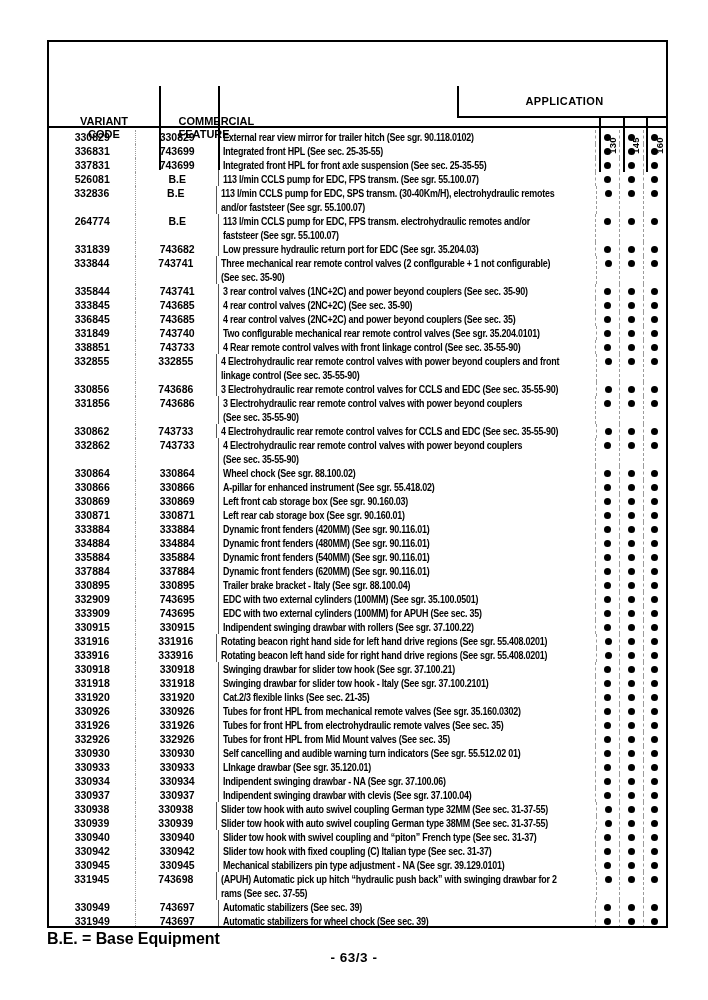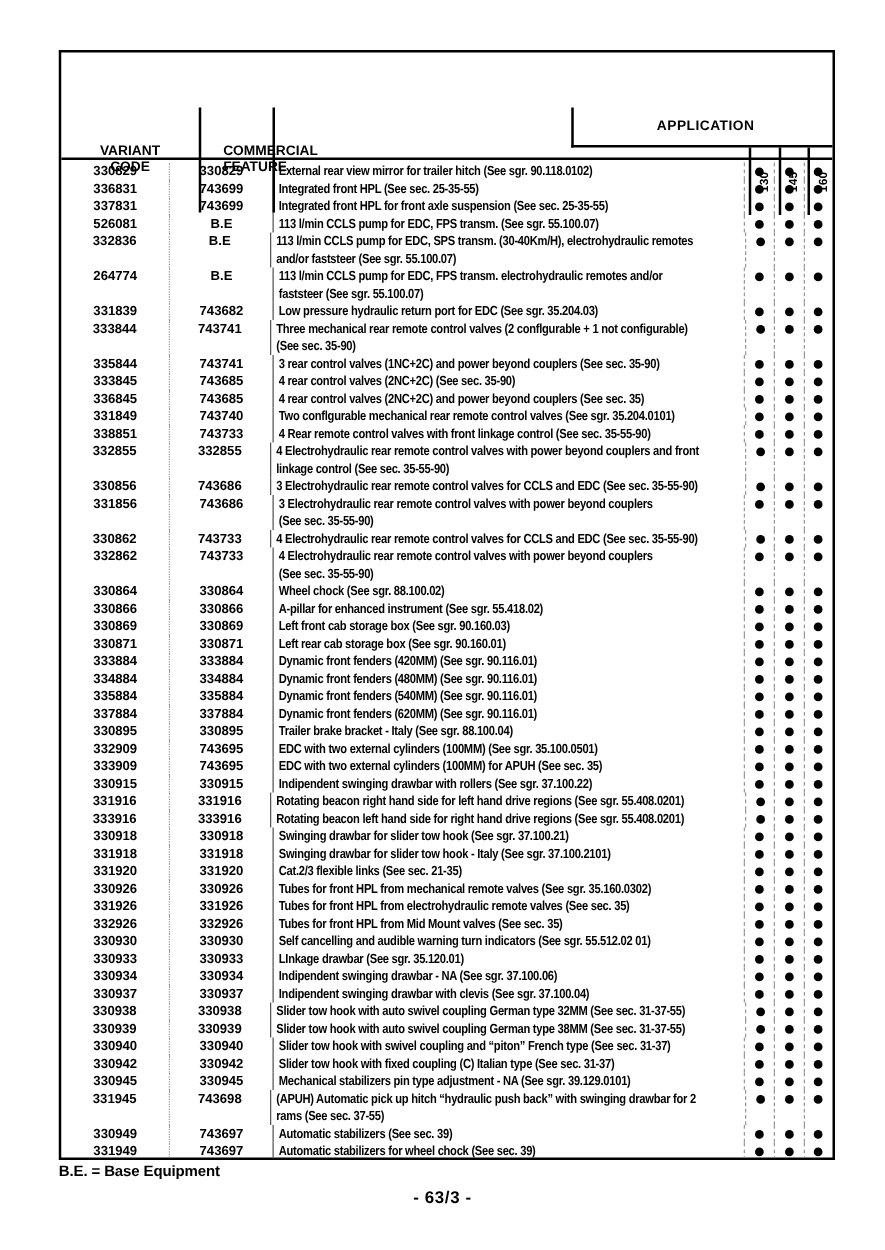--- a/index.html
+++ b/index.html
@@ -26,21 +26,21 @@
   .row  { display:flex; align-items:stretch; }
   .cell { line-height:14px; font-size:10.5px; }
   .cv { width:88px;  text-align:center; border-right:1px dotted #9a9a9a; }
   .cc { width:83px;  text-align:center; border-right:1px solid #555; }
   .cd { width:379px; padding-left:4px; overflow:visible; }
   .ca { width:23.67px; border-left:1px dashed #9a9a9a; display:flex; justify-content:center; align-items:flex-start; }
   .dline { white-space:nowrap; transform:scaleX(0.85); transform-origin:0 50%; letter-spacing:-0.25px; }
   .dot { width:7px; height:7px; border-radius:50%; background:#000; margin-top:3.5px; }
 
   
-  .footnote { position:absolute; left:47px; top:930px; font-size:12px; letter-spacing:-0.1px;text-align:right; }
+  .footnote { position:absolute; left:47px; top:930px; font-size:16px; letter-spacing:-0.1px;text-align:right; }
   .pageno   { position:absolute; left:0; top:950px; width:708px; text-align:center; font-size:13.5px; letter-spacing:.5px; }
 </style>
 </head>
 <body>
 
 <div class="page">
   <div class="vtable">
 
     <div class="thead">
       <div class="hcell h-variant">

